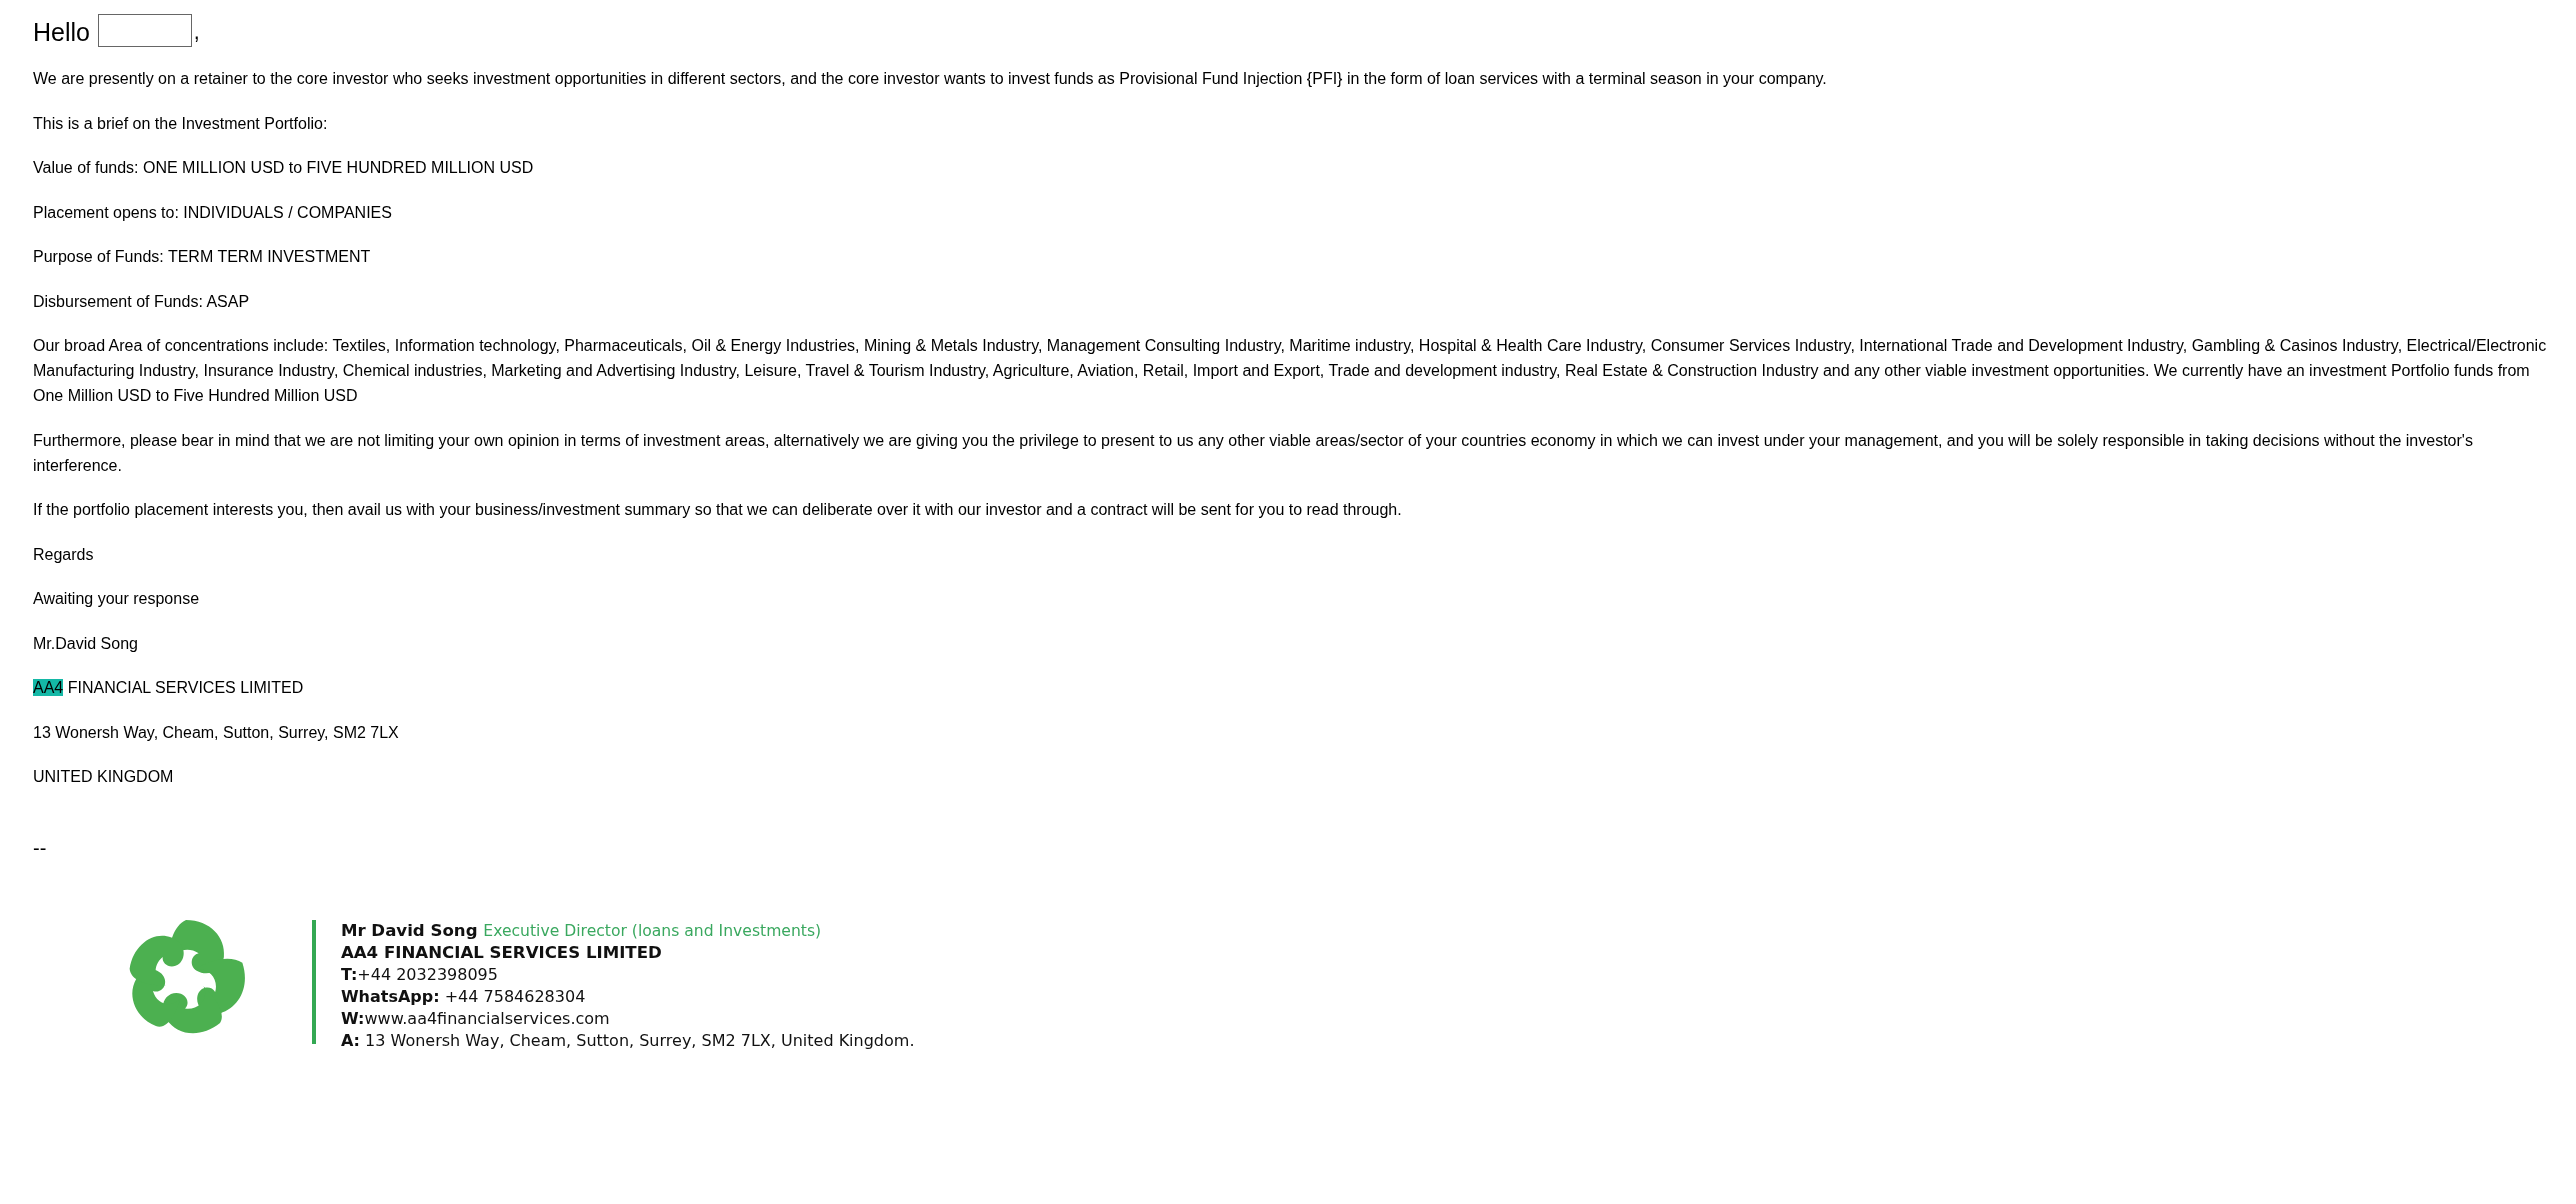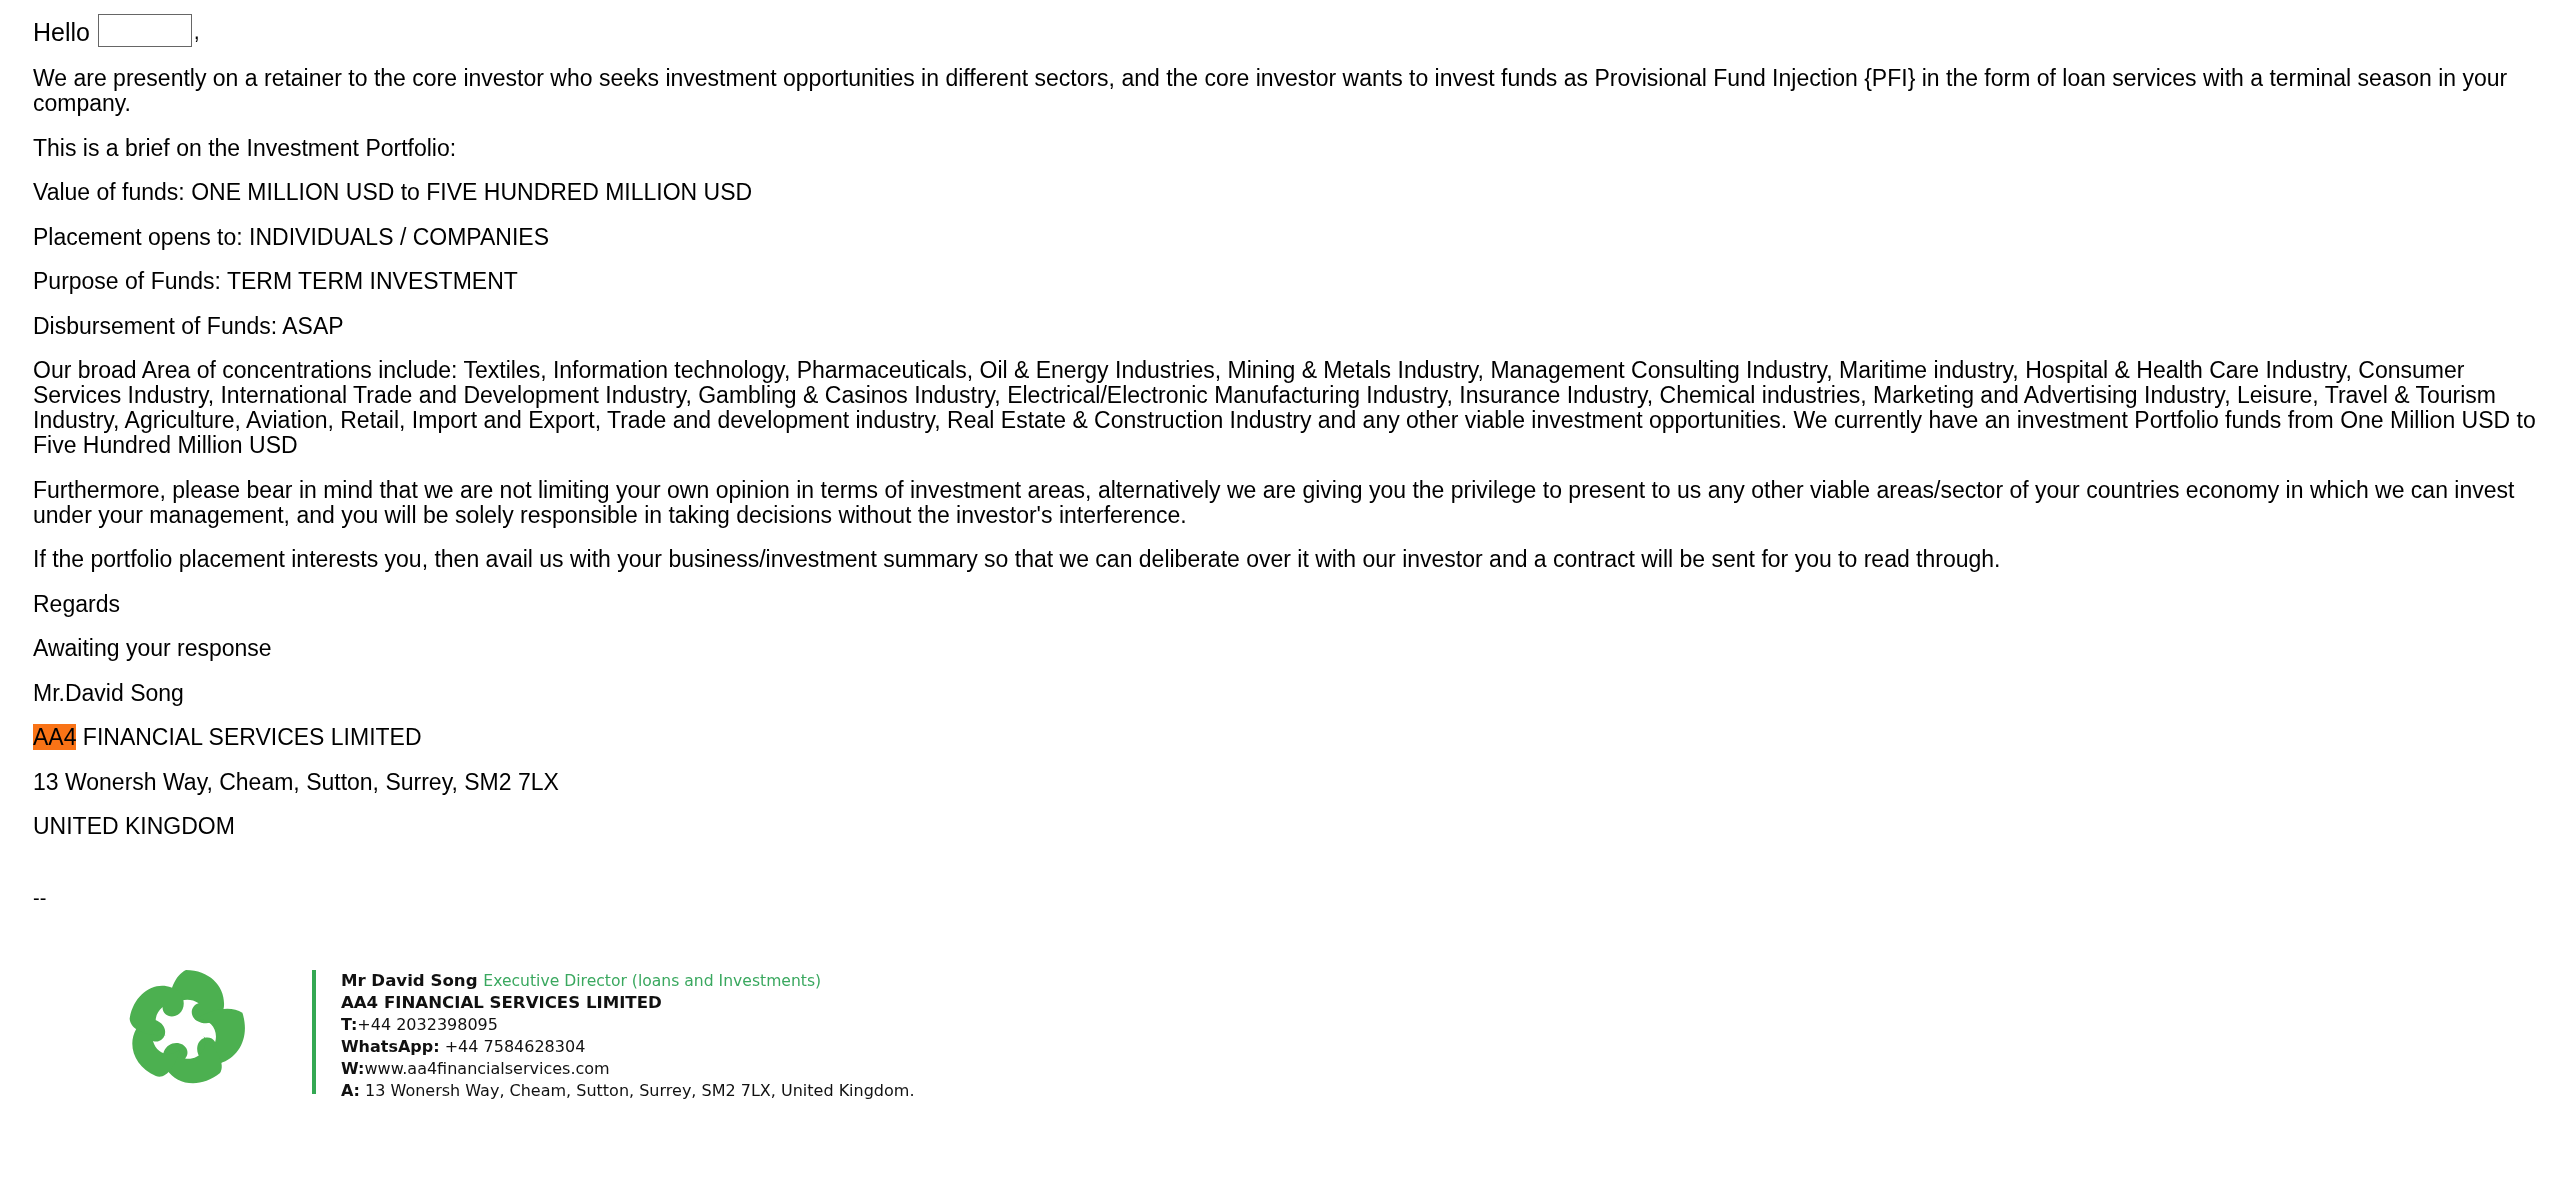--- a/index.html
+++ b/index.html
@@ -18,21 +18,21 @@
     position: relative;
     width: 2576px;
     height: 1204px;
     padding: 0;
     box-sizing: border-box;
   }
   .body-wrap {
     padding: 13.6px 29px 0 33px;
   }
   p.para {
-    font-size: 23px;
+    font-size: 16px;
     line-height: 25px;
     margin: 0 0 19.5px 0;
     color: #000;
   }
   .greeting-line {
     display: flex;
     align-items: flex-end;
     font-size: 25px;
     margin: 0 0 19.5px 0;
     line-height: 29px;
@@ -46,21 +46,21 @@
     height: 29px;
     border: 1px solid #666;
     background: #fff;
     vertical-align: middle;
   }
   .greeting-comma {
     margin-left: 1.9px;
     font-size: 21.4px;
   }
   .highlight {
-    background: #f97316;
+    background: #14b8a6;
   }
   .dashes {
     font-size: 20px;
     line-height: 25px;
     margin: 47px 0 0 0;
   }
   
   .signature {
     display: flex;
     align-items: flex-start;

